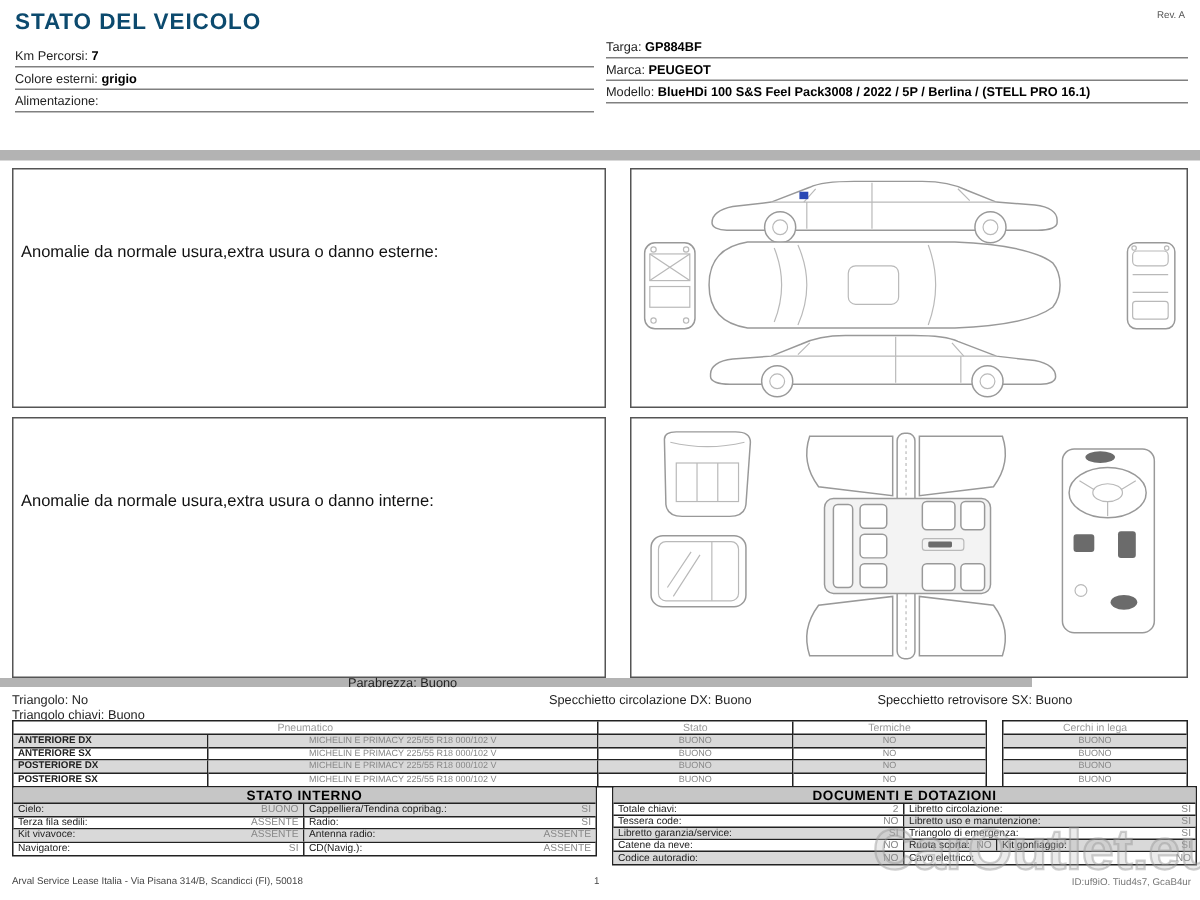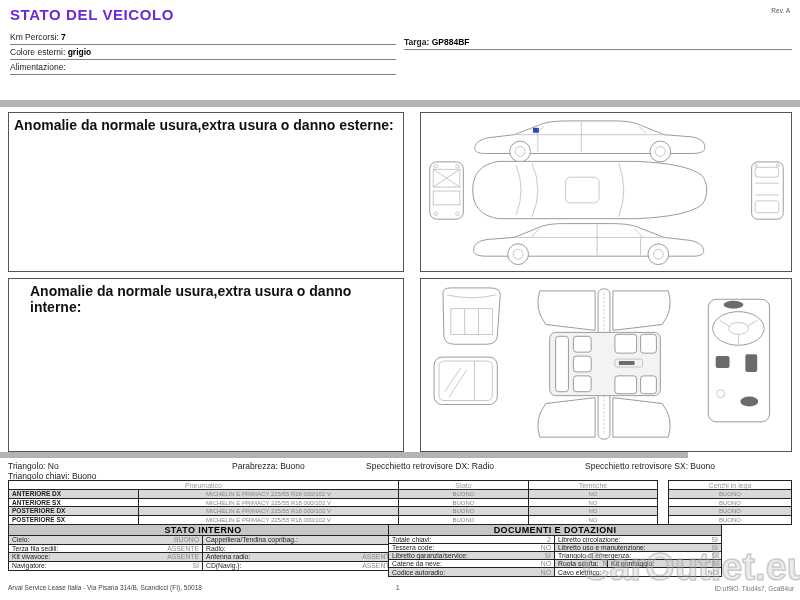--- a/index.html
+++ b/index.html
@@ -4,37 +4,37 @@
 <style>
   * { box-sizing: border-box; margin: 0; padding: 0; }
   html,body { background:#fff; }
   .page {
     position: relative; width: 800px; height: 600px; overflow: hidden;
     background: #fff; font-family: "Liberation Sans", "DejaVu Sans", sans-serif;
     color: #222;
   }
   
   .hdr-title { position:absolute; left:10px; top:6px; font-size:15px; font-weight:bold;
-               color:#6d28d9; letter-spacing:0.6px; }
+               color:#0c4a6e; letter-spacing:0.6px; }
   .rev { position:absolute; right:10px; top:7px; font-size:6.5px; color:#555; }
   .hdr-left  { position:absolute; left:10px;  top:30px; width:386px; }
-  .hdr-right { position:absolute; left:404px; top:35px; width:388px;font-weight:bold; }
+  .hdr-right { position:absolute; left:404px; top:24px; width:388px; }
   .field { border-bottom:1px solid #808080; font-size:8.5px; color:#222;
            padding:2px 0 2px 0; line-height:10px; }
   .field b { color:#000; }
   
   .bar1 { position:absolute; left:0; top:100px; width:800px; height:7px; background:#b3b3b3; }
   .bar2 { position:absolute; left:0; top:452px; width:688px; height:6px; background:#b3b3b3; }
   
   .panel { position:absolute; border:1px solid #555; background:#fff; }
   #panel-ext      { left:8px;   top:112px; width:396px; height:160px; }
-  #panel-int      { left:8px;   top:278px; width:396px; height:174px;padding-left:16px; }
+  #panel-int      { left:8px;   top:278px; width:396px; height:174px; }
   #panel-ext-diag { left:420px; top:112px; width:372px; height:160px; }
   #panel-int-diag { left:420px; top:278px; width:372px; height:174px; }
-  .panel-title { font-size:14px; font-weight:bold; color:#111; padding:4px 5px 1px 5px; }
+  .panel-title { font-size:11px; font-weight:normal; color:#111; padding:4px 5px 1px 5px;margin-top:45px; }
   .panel-item  { font-size:9px; color:#222; padding:3px 5px 0 9px; }
   .diag-wrap { width:100%; height:100%; display:flex; align-items:center; justify-content:center; }
   svg .ln2 { stroke:#b9b9b9; fill:none; stroke-width:0.8; }
   svg .body { stroke:#999; fill:#fff; stroke-width:1; }
   svg .dark { fill:#6b6b6b; stroke:none; }
   
   .cond { position:absolute; font-size:8.5px; color:#222; white-space:nowrap; }
   
   .tgrid { position:absolute; display:grid; border:1px solid #222; background:#fff; }
   #tire-main   { left:8px;   top:480px; width:650px; grid-template-columns:130px 260px 130px 128px; }
@@ -44,21 +44,21 @@
   .tg-c { font-size:6px; color:#888; text-align:center; height:8.5px; line-height:8.5px;
           border-bottom:1px solid #222; border-right:1px solid #222; overflow:hidden; white-space:nowrap; }
   .tg-pos { font-size:6.5px; font-weight:bold; color:#222; text-align:left; padding-left:3px; }
   .no-r { border-right:none !important; }
   .no-b { border-bottom:none !important; }
   .span2 { grid-column:1 / 3; }
   .shade { background:#d9d9d9; }
   
   .btable { position:absolute; top:524px; border:1px solid #222; background:#fff; }
   #stato-interno { left:8px;   width:390px; }
-  #documenti     { left:388px; width:334px; }
+  #documenti     { left:408px; width:390px; }
   .bt-title { background:#c6c6c6; font-weight:bold; font-size:9px; color:#000; text-align:center;
               height:11px; line-height:11px; border-bottom:1px solid #222; letter-spacing:0.4px; }
   .bt-row { display:flex; border-bottom:1px solid #222; }
   .bt-row:last-child { border-bottom:none; }
   #stato-interno .bt-row { height:8.5px; }
   #documenti .bt-row { height:8px; }
   .bt-cell { display:flex; justify-content:space-between; align-items:center;
              padding:0 3px; border-right:1px solid #222; font-size:6.8px; overflow:hidden; white-space:nowrap; }
   .bt-cell:last-child { border-right:none; }
   .half { width:50%; } .q1 { width:16%; } .q2 { width:34%; }
@@ -80,20 +80,22 @@
   <div class="rev">Rev. A</div>
 
   <div class="hdr-left">
     <div class="field"><span>Km Percorsi:</span> <b>7</b></div>
     <div class="field"><span>Colore esterni:</span> <b>grigio</b></div>
     <div class="field"><span>Alimentazione:</span> <b></b></div>
   </div>
 
   <div class="hdr-right">
     <div class="field"><span>Targa:</span> <b>GP884BF</b></div>
+    <div class="field"><span>Marca:</span> <b>PEUGEOT</b></div>
+    <div class="field"><span>Modello:</span> <b>BlueHDi 100 S&amp;S Feel Pack3008 / 2022 / 5P / Berlina / (STELL PRO 16.1)</b></div>
   </div>
 
   <div class="bar1"></div>
 
   <div class="panel" id="panel-ext">
     <div class="panel-title">Anomalie da normale usura,extra usura o danno esterne:</div>
   </div>
 
   <div class="panel" id="panel-int">
     <div class="panel-title">Anomalie da normale usura,extra usura o danno interne:</div>
@@ -209,22 +211,22 @@
           <circle class="ln2" cx="13" cy="96" r="4"></circle>
           <ellipse class="dark" cx="42" cy="104" rx="9" ry="5"></ellipse>
         </g>
       </svg>
     </div>
   </div>
 
   <div class="bar2"></div>
 
   <div class="cond" style="left:8px;   top:461px;">Triangolo: No</div>
-  <div class="cond" style="left:232px; top:461px;">Parabrezza: Buono</div>
-  <div class="cond" style="left:366px; top:461px;">Specchietto retrovisore DX: Radio</div>
+  <div class="cond" style="left:232px; top:450px;">Parabrezza: Buono</div>
+  <div class="cond" style="left:366px; top:461px;">Specchietto circolazione DX: Buono</div>
   <div class="cond" style="left:585px; top:461px;">Specchietto retrovisore SX: Buono</div>
   <div class="cond" style="left:8px;   top:471px;">Triangolo chiavi: Buono</div>
 
   <div class="tgrid" id="tire-main">
     <div class="tg-h span2">Pneumatico</div>
     <div class="tg-h">Stato</div>
     <div class="tg-h no-r">Termiche</div>
 
     <div class="tg-c tg-pos shade">ANTERIORE DX</div>
     <div class="tg-c shade">MICHELIN E PRIMACY 225/55 R18 000/102 V</div>

